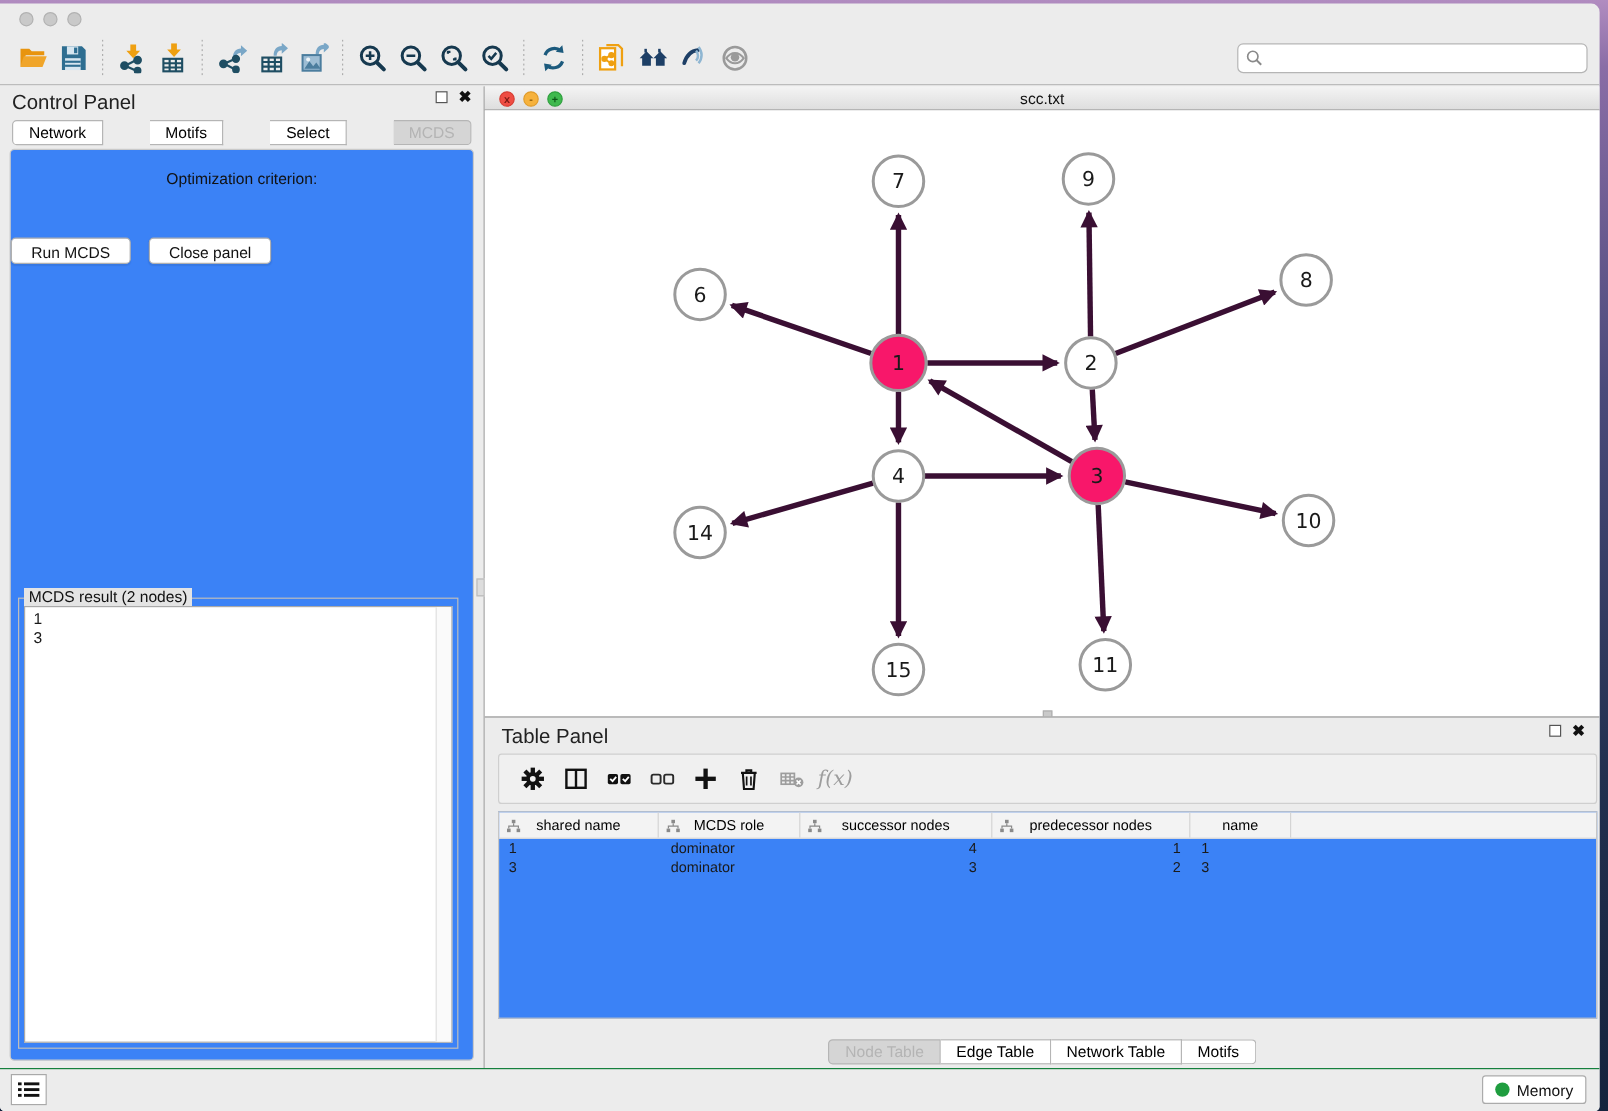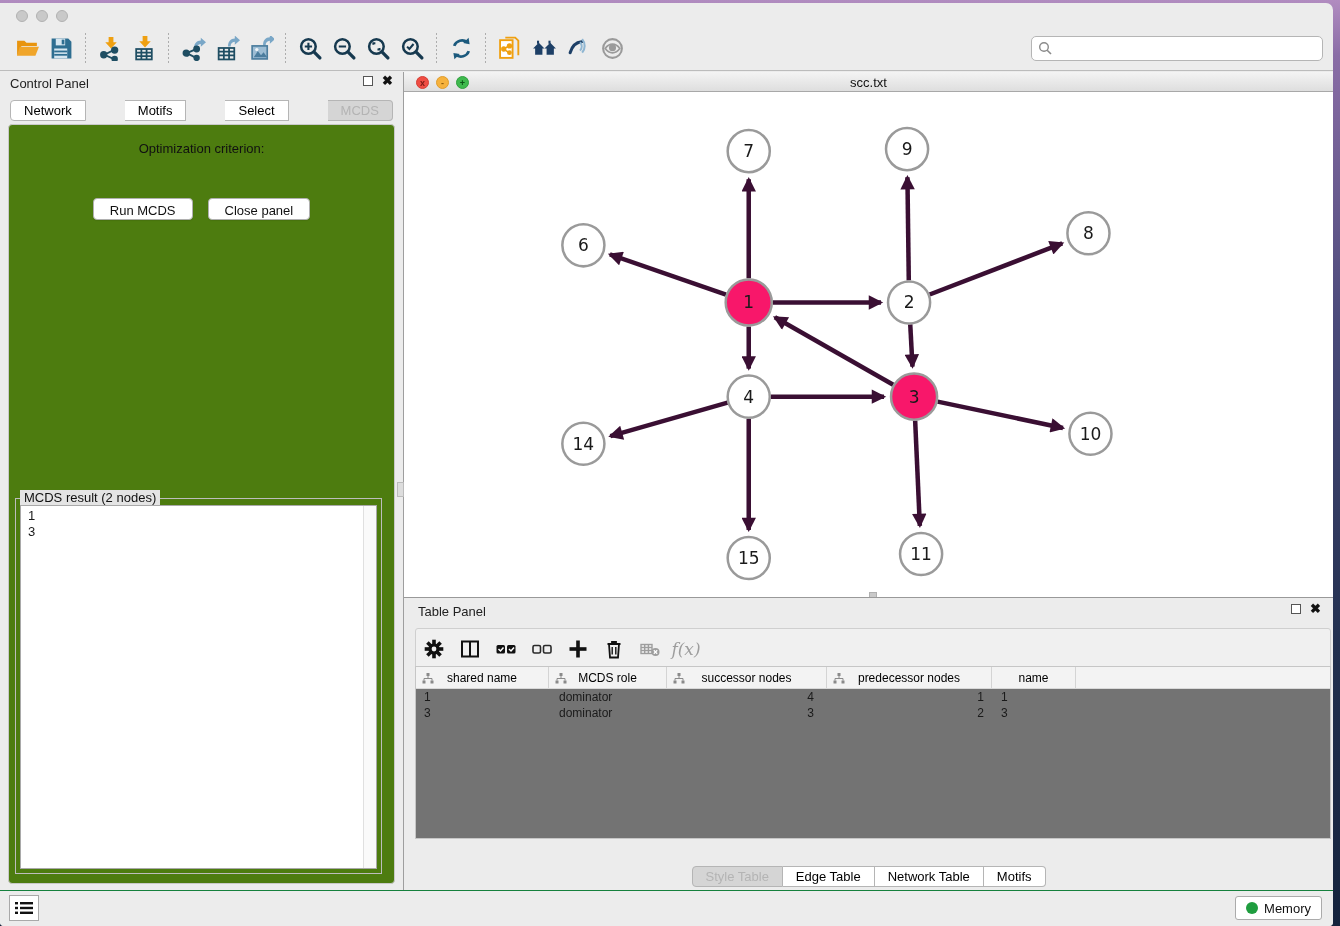--- a/index.html
+++ b/index.html
@@ -31,39 +31,39 @@
   .search-wrap input { width:100%; height:100%; border:1px solid #b5b5b5; border-radius:5px;
             background:#fff; padding:0 8px 0 26px; font-size:13px; outline:none; font-family:inherit; }
   .search-wrap .mag { position:absolute; left:7px; top:5px; width:14px; height:14px; }
 
   
   .main { position:absolute; top:69px; bottom:36px; left:0; right:0; display:flex; }
 
   
   .cpanel { width:404px; position:relative; border-right:1px solid #9e9e9e; background:#ececec; }
   .panel-head { height:24px; position:relative; }
-  .panel-title { position:absolute; left:10px; top:4px; font-size:13px; color:#222; }
+  .panel-title { position:absolute; left:10px; top:4px; font-size:17px; color:#222; }
   .panel-ctrls { position:absolute; right:10px; top:4px; display:flex; gap:9px; align-items:center; }
   .float-box { width:10px; height:10px; border:1.5px solid #555; background:#fff; display:inline-block; }
   .close-x { font-size:13px; font-weight:bold; color:#111; line-height:10px; }
   .cp-tabs { position:absolute; left:0; right:0; top:28px; display:flex; justify-content:center;gap:39px; }
   .tab { border:1px solid #b5b5b5; border-left:none; background:#fff; height:21px;
          padding:2px 13px 0; font-size:13px; color:#000; text-align:center; }
   .tab:first-child { border-left:1px solid #b5b5b5; border-radius:4px 0 0 4px; }
   .tab:last-child { border-radius:0 4px 4px 0; }
   .tab.selected { background:#d5d5d5; color:#b4b4b4; }
   .cp-inner { position:absolute; left:8px; right:8px; top:52px; bottom:6px;
-              background:#4d7c0f; border:1px solid #c9c9c9; border-radius:4px; }
+              background:#3b82f6; border:1px solid #c9c9c9; border-radius:4px; }
   .opt-label { text-align:center; margin-top:16px; font-size:13px; color:#111; }
   .combo { position:absolute; left:37px; top:41px; width:308px; height:22px; background:#fff;
            border:1px solid #b3b3b3; border-radius:4px; padding:2px 22px 0 10px; font-size:13px;
            box-shadow:0 1px 1px rgba(0,0,0,.08); }
   .combo .steppers { position:absolute; right:6px; top:2px; font-size:8px; line-height:8px;
            color:#444; letter-spacing:0; text-align:center; }
-  .btn-row { position:absolute; left:0; right:0; top:73px; display:flex; justify-content:center; gap:15px; }
+  .btn-row { position:absolute; left:0; right:0; top:73px; display:flex; gap:15px; }
   .mac-btn { background:#fff; border:1px solid #b0b0b0; border-radius:4px; height:22px;
            padding:2px 16px 0; font-size:13px; color:#111; box-shadow:0 1px 1px rgba(0,0,0,.08); }
   .group-box { position:absolute; left:6px; right:12px; top:373px; bottom:9px;
            border:1px solid #bdbdbd; }
   .group-legend { position:absolute; left:4px; top:-9px; background:#e4e4e4; padding:0 4px;
            font-size:13px; color:#111; }
   .result-area { position:absolute; left:4px; right:4px; top:6px; bottom:4px; background:#fff;
            border:1px solid #a9a9a9; font-size:13px; padding:2px 0 0 7px; line-height:16px; position:absolute; }
   .result-scroll { position:absolute; right:0; top:0; bottom:0; width:13px; background:#fafafa;
            border-left:1px solid #e0e0e0; }
@@ -82,25 +82,25 @@
   .light.green { background:#3fb94e; border:1px solid #2fa03e; color:#0c5718; }
   .net-title { position:absolute; left:0; right:0; top:3px; text-align:center; font-size:13px; color:#111; }
   .net-canvas { height:505px; background:#fff; position:relative; }
   .net-canvas svg { position:absolute; inset:0; }
   .canvas-grip { position:absolute; left:50%; bottom:-2px; width:8px; height:7px; background:#c9c9c9; border:1px solid #b0b0b0; }
   .split-grip { position:absolute; left:-6px; top:389px; width:7px; height:15px; background:#ddd; border:1px solid #bbb; }
 
   
   .tpanel { flex:1; border-top:1px solid #999; background:#ececec; position:relative; }
   .tp-toolbar { position:absolute; left:11px; right:2px; top:30px; height:42px; background:#f0f0f0;
-           border:1px solid #cfcfcf; border-radius:3px; display:flex; align-items:center; }
+           border:1px solid #cfcfcf; border-radius:3px; display:flex; align-items:center; padding-left:10px; }
   .tp-btn { width:36px; height:34px; display:flex; align-items:center; justify-content:center; }
   .tp-btn svg { width:22px; height:22px; }
   .fx { font-family:"DejaVu Serif", serif; font-style:italic; font-size:17px; color:#9d9d9d; }
-  .dtable { position:absolute; left:11px; right:2px; top:68px; height:173px; background:#737373;
+  .dtable { position:absolute; left:11px; right:2px; top:78px; height:173px; background:#3b82f6;
            border:1px solid #c6c6c6; font-size:12px; }
   .thead { display:flex; height:22px; background:#f3f3f3; border-bottom:1px solid #d8d8d8; }
   .th { position:relative; border-right:1px solid #d4d4d4; display:flex; align-items:center;
         justify-content:center; font-size:12px; color:#000; }
   .th .sort-ico { position:absolute; left:6px; top:6px; }
   .trow { display:flex; height:16px; align-items:center; }
   .td { overflow:hidden; white-space:nowrap; }
   .c0 { width:133px; } .c1 { width:118px; } .c2 { width:160px; } .c3 { width:165px; } .c4 { width:84px; }
   .td.c0 { padding-left:8px; } .td.c1 { padding-left:10px; }
   .td.c2 { text-align:right; padding-right:13px; } .td.c3 { text-align:right; padding-right:8px; }
@@ -514,21 +514,21 @@
           <div class="trow">
             <div class="td c0">3</div>
             <div class="td c1">dominator</div>
             <div class="td c2">3</div>
             <div class="td c3">2</div>
             <div class="td c4">3</div>
           </div>
         </div>
 
         <div class="tp-tabs">
-          <div class="tab selected">Style Table</div>
+          <div class="tab selected">Node Table</div>
           <div class="tab">Edge Table</div>
           <div class="tab">Network Table</div>
           <div class="tab">Motifs</div>
         </div>
       </div>
     </div>
   </div>
 
   <div class="statusbar">
     <div class="list-btn">

